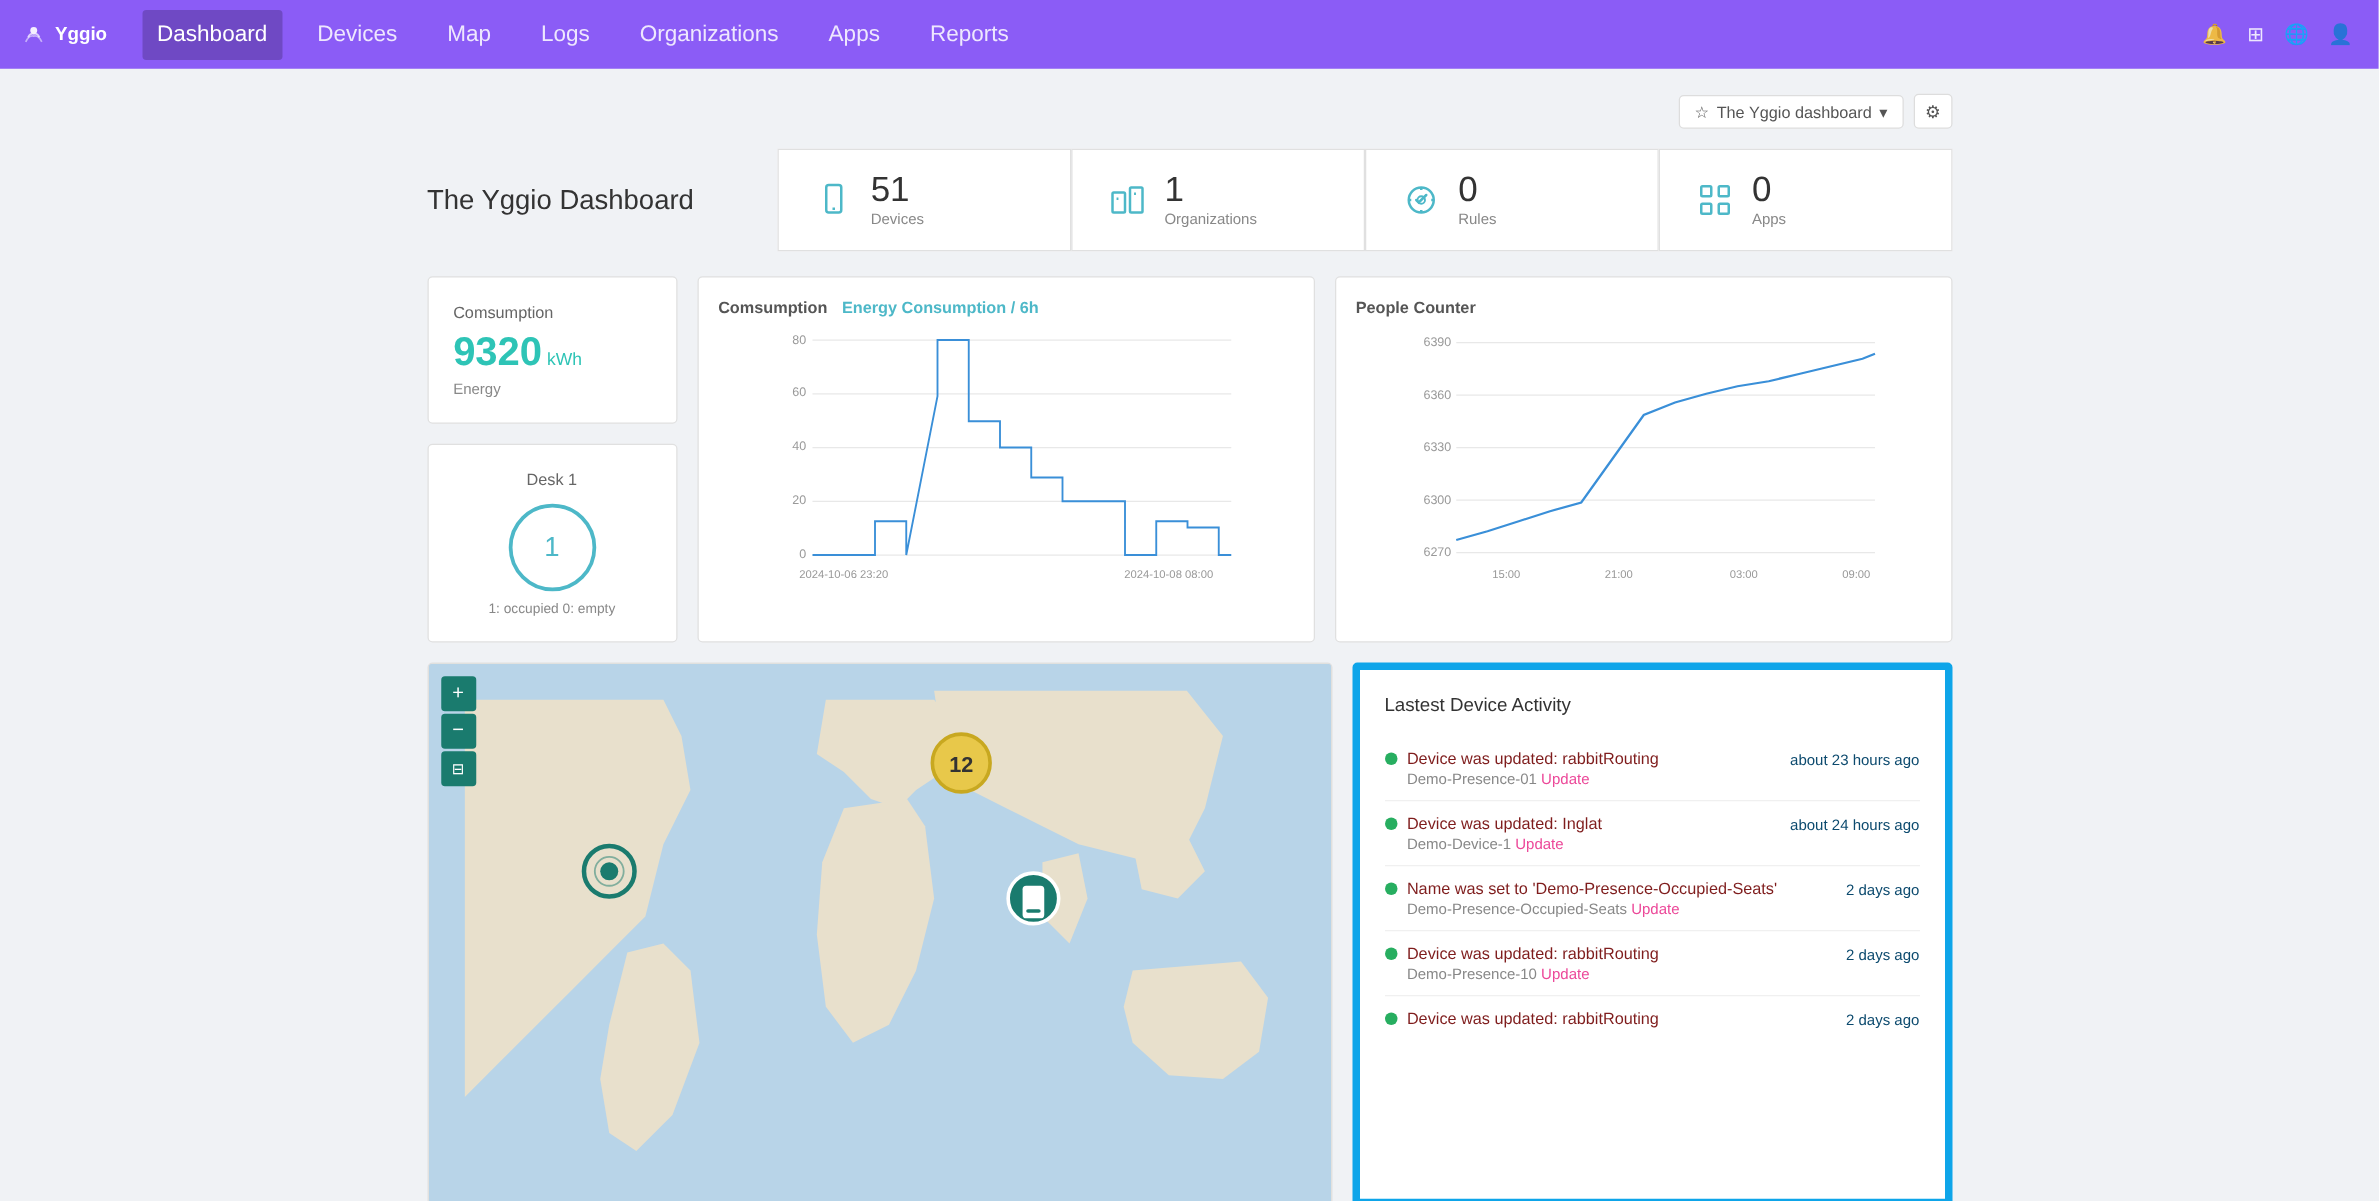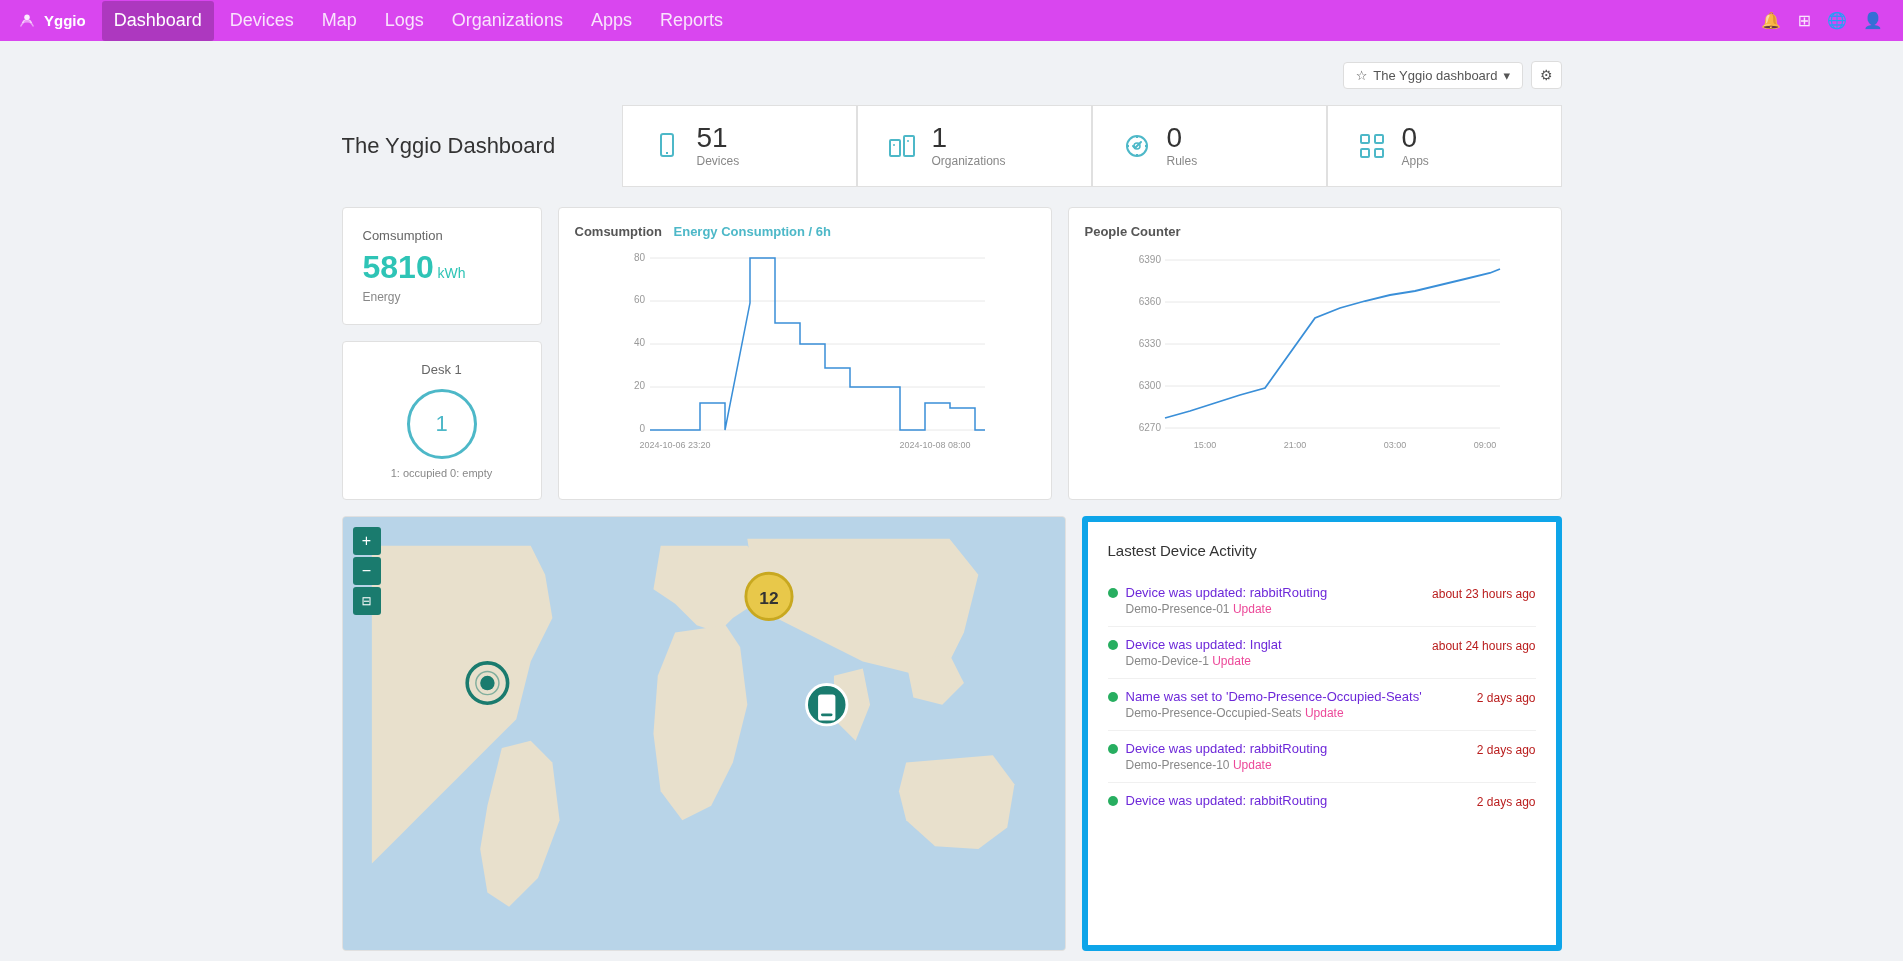--- a/index.html
+++ b/index.html
@@ -1,25 +1,25 @@
 <!DOCTYPE html>
 <html><head>
   <meta charset="utf-8">
   <style>
     * { box-sizing: border-box; margin: 0; padding: 0; }
     body { font-family: 'Segoe UI', Arial, sans-serif; background: #f0f2f5; font-size: 14px; color: #333; }
 
     
     .navbar {
-      background: #d946ef;
-      height: 41px;
+      background: #8b5cf6;
+      height: 55px;
       display: flex;
       align-items: center;
       padding: 0 16px;
-      gap: 4px;
+      gap: 16px;
     }
     .navbar-brand {
       display: flex;
       align-items: center;
       gap: 6px;
       color: #fff;
       font-weight: bold;
       font-size: 15px;
       margin-right: 12px;
     }
@@ -260,33 +260,33 @@
     .activity-item:last-child { border-bottom: none; }
     .activity-dot {
       width: 10px;
       height: 10px;
       border-radius: 50%;
       background: #27ae60;
       margin-top: 3px;
       flex-shrink: 0;
     }
     .activity-content { flex: 1; }
-    .activity-event { font-size: 13px; color: #6d28d9; }
+    .activity-event { font-size: 13px; color: #7f1d1d; }
     .activity-sub {
       font-size: 12px;
       color: #888;
       margin-top: 2px;
     }
     .activity-sub span.update-link {
       color: #ec4899;
       cursor: pointer;
     }
     .activity-time {
       font-size: 12px;
-      color: #b91c1c;
+      color: #0c4a6e;
       white-space: nowrap;
       padding-top: 2px;
     }
 
     
     .map-controls {
       position: absolute;
       top: 10px;
       left: 10px;
       display: flex;
@@ -417,21 +417,21 @@
     </div>
   </div>
 
   <div class="widgets-row">
 
     <div class="left-widgets">
 
       <div class="widget-card consumption-card">
         <div class="cons-title">Comsumption</div>
         <div>
-          <span class="cons-value">5810</span>
+          <span class="cons-value">9320</span>
           <span class="cons-unit">kWh</span>
         </div>
         <div class="cons-label">Energy</div>
       </div>
 
       <div class="widget-card desk-card">
         <div class="desk-title">Desk 1</div>
         <div class="desk-circle">
           <span>1</span>
         </div>

